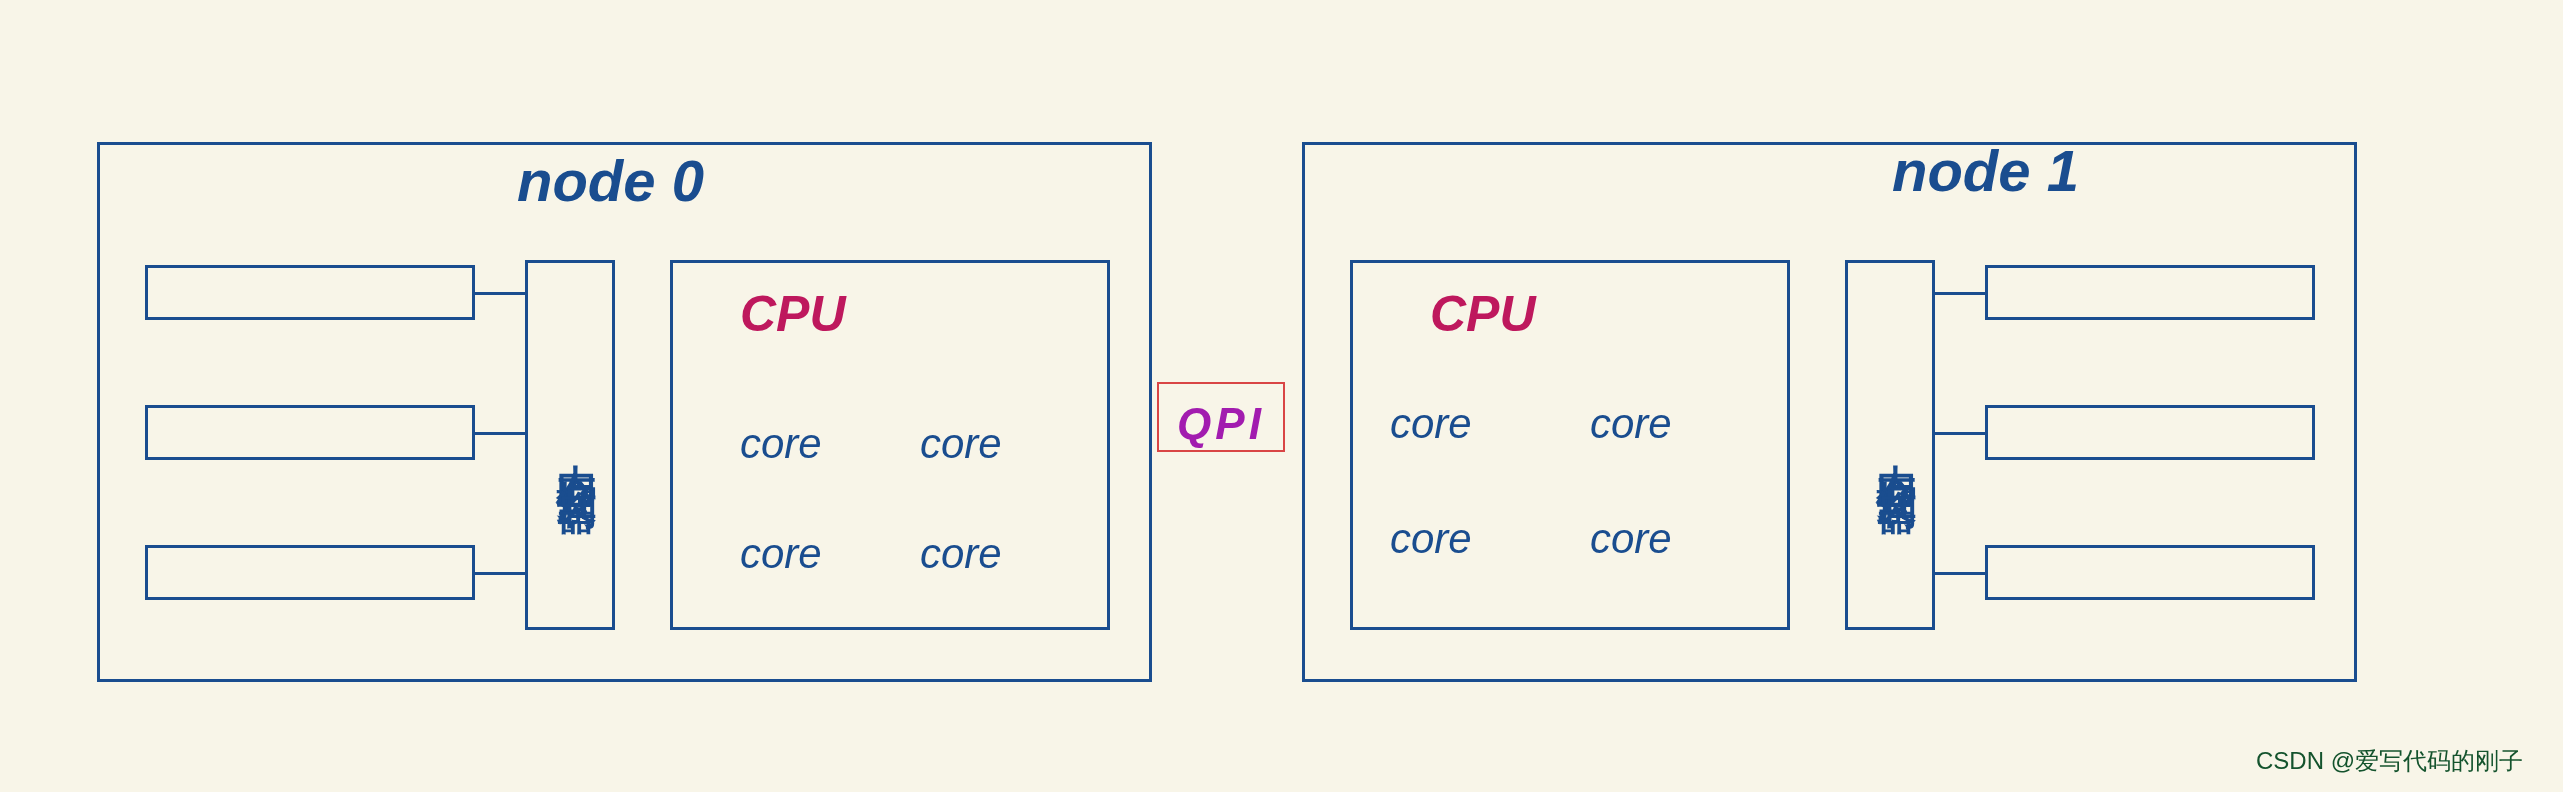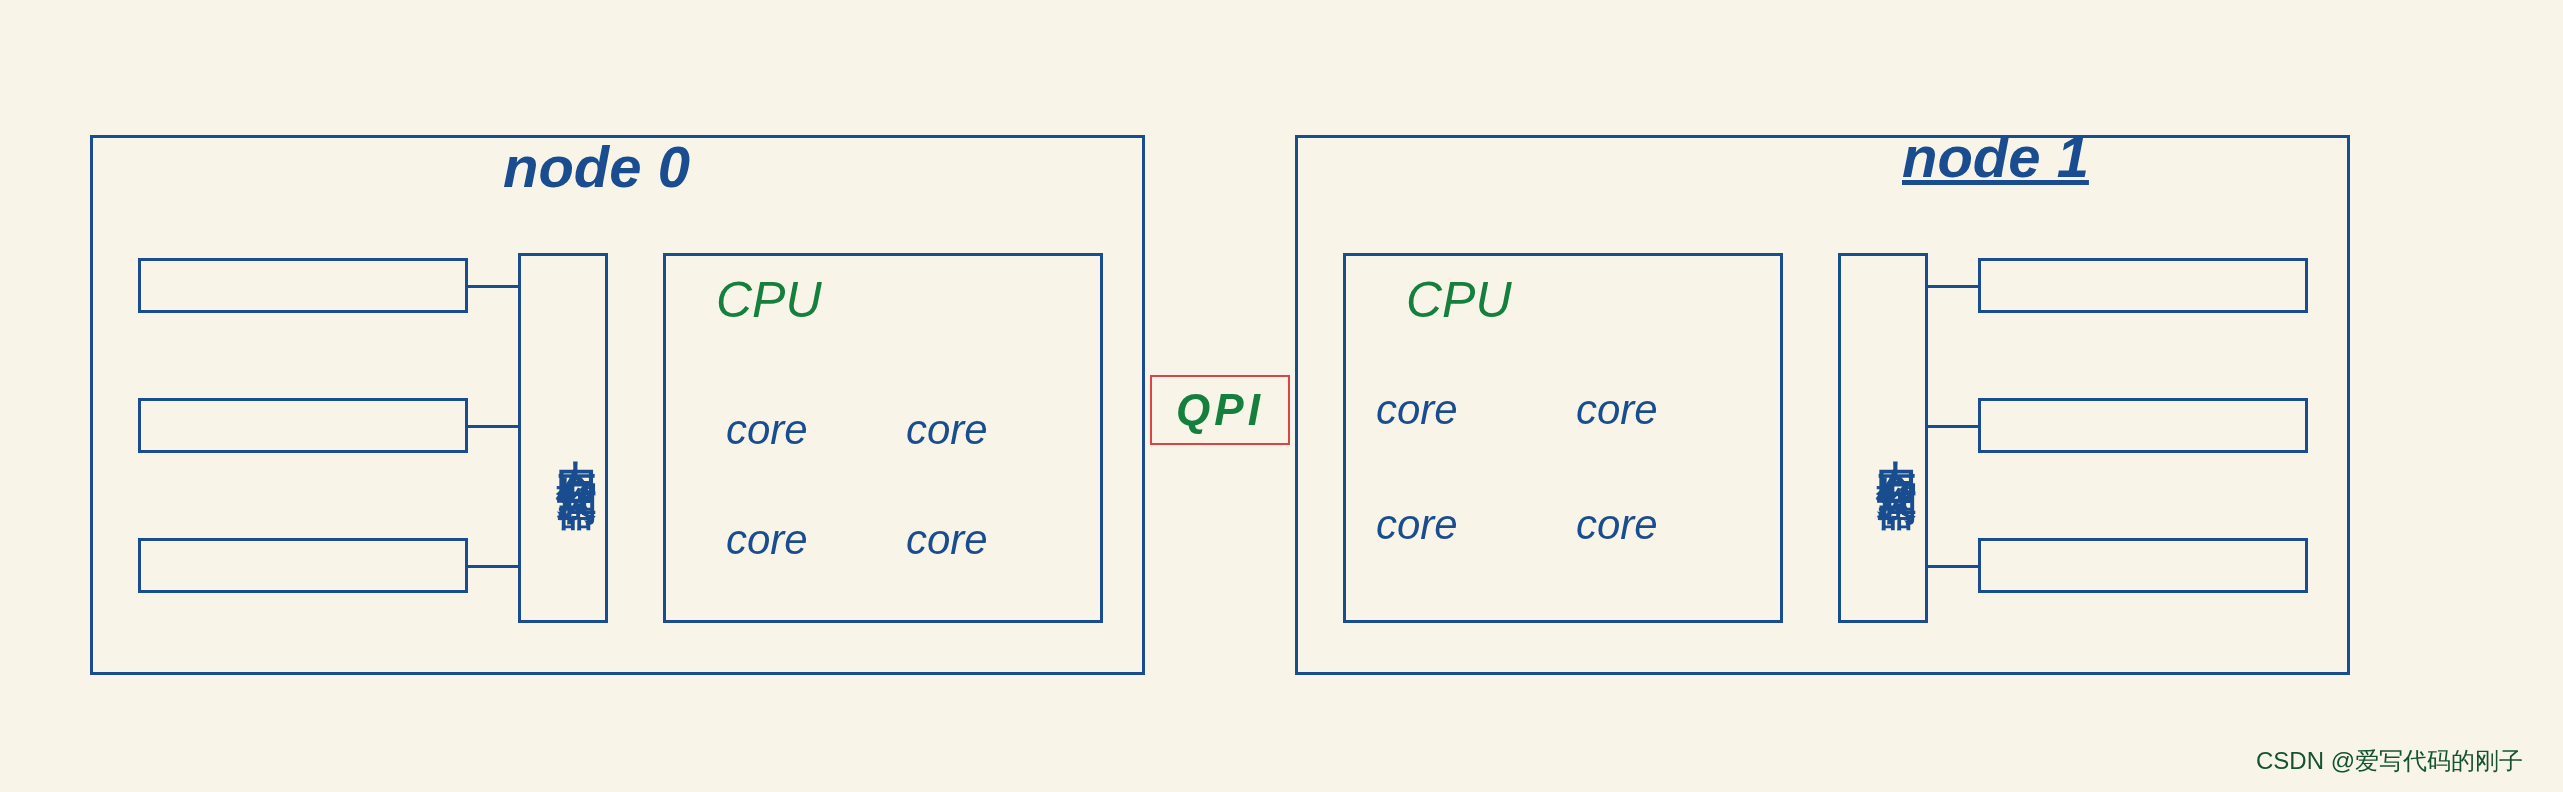--- a/index.html
+++ b/index.html
@@ -1,15 +1,15 @@
 <!DOCTYPE html>
 <html><head>
   <meta charset="utf-8">
   <style>
-    * { box-sizing: border-box; margin: 0; padding: 0; }
+    * { box-sizing: border-box; margin: 0; padding: 7px; }
     body {
       background: #f8f5e8;
       width: 2563px;
       height: 792px;
       position: relative;
       font-family: 'Comic Sans MS', cursive, sans-serif;
     }
     .node-box {
       position: absolute;
       border: 3px solid #1a4d8f;
@@ -18,21 +18,21 @@
     .node0 { left: 90px; top: 135px; width: 1055px; height: 540px; }
     .node1 { left: 1295px; top: 135px; width: 1055px; height: 540px; }
     .node-title {
       position: absolute;
       color: #1a4d8f;
       font-size: 58px;
       font-weight: bold;
       font-style: italic;
     }
     .title0 { left: 410px; top: -5px; }
-    .title1 { left: 604px; top: -15px; text-decoration: underline; }
+    .title1 { left: 580px; top: -15px; }
     .mem-bar {
       position: absolute;
       border: 3px solid #1a4d8f;
       width: 330px;
       height: 55px;
       background: transparent;
     }
     .conn-line {
       position: absolute;
       border-top: 3px solid #1a4d8f;
@@ -57,40 +57,41 @@
     }
     .cpu-box {
       position: absolute;
       border: 3px solid #1a4d8f;
       width: 440px;
       height: 370px;
       background: transparent;
     }
     .cpu-label {
       position: absolute;
-      color: #15803d;
+      color: #be185d;
       font-size: 50px;
-      font-weight: normal;
+      font-weight: bold;
       font-style: italic;
+      margin-left: 10px;
     }
     .core {
       position: absolute;
       color: #1a4d8f;
       font-size: 42px;
       font-weight: normal;
       font-style: italic;
     }
     .qpi-box {
       position: absolute;
       border: 2px solid #d94545;
       left: 1150px;
       top: 375px;
-      width: 140px;
+      width: 128px;
       height: 70px;
-      color: #15803d;
+      color: #a21caf;
       font-size: 44px;
       font-weight: bold;
       font-style: italic;
       text-align: center;
       line-height: 66px;
       letter-spacing: 4px;
     }
     .credit {
       position: absolute;
       right: 40px;

